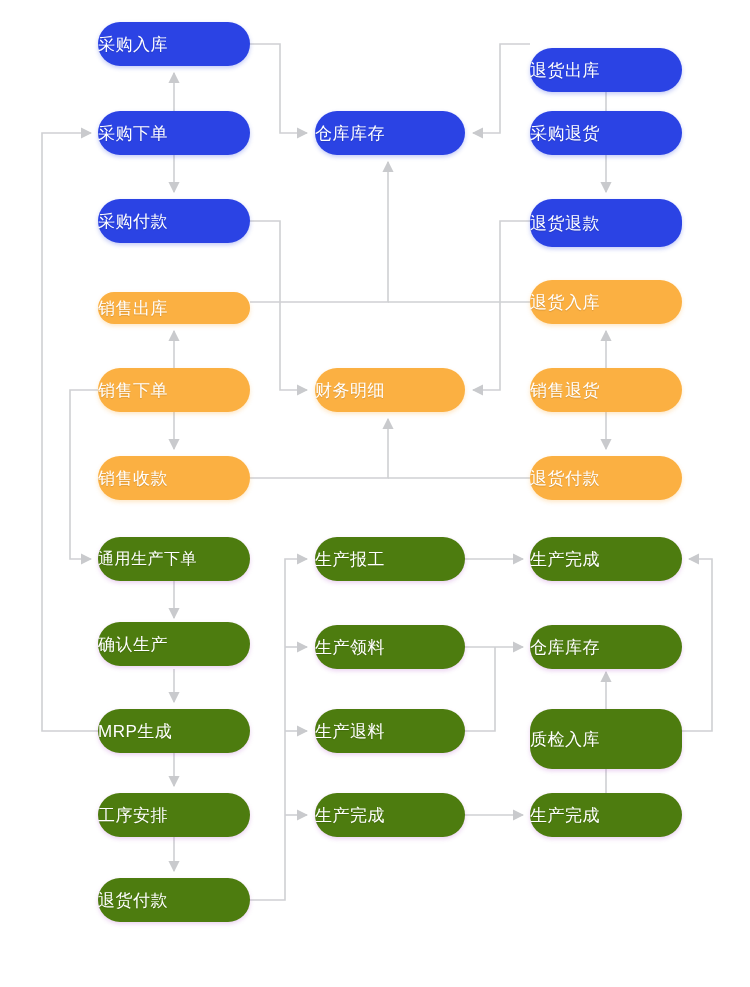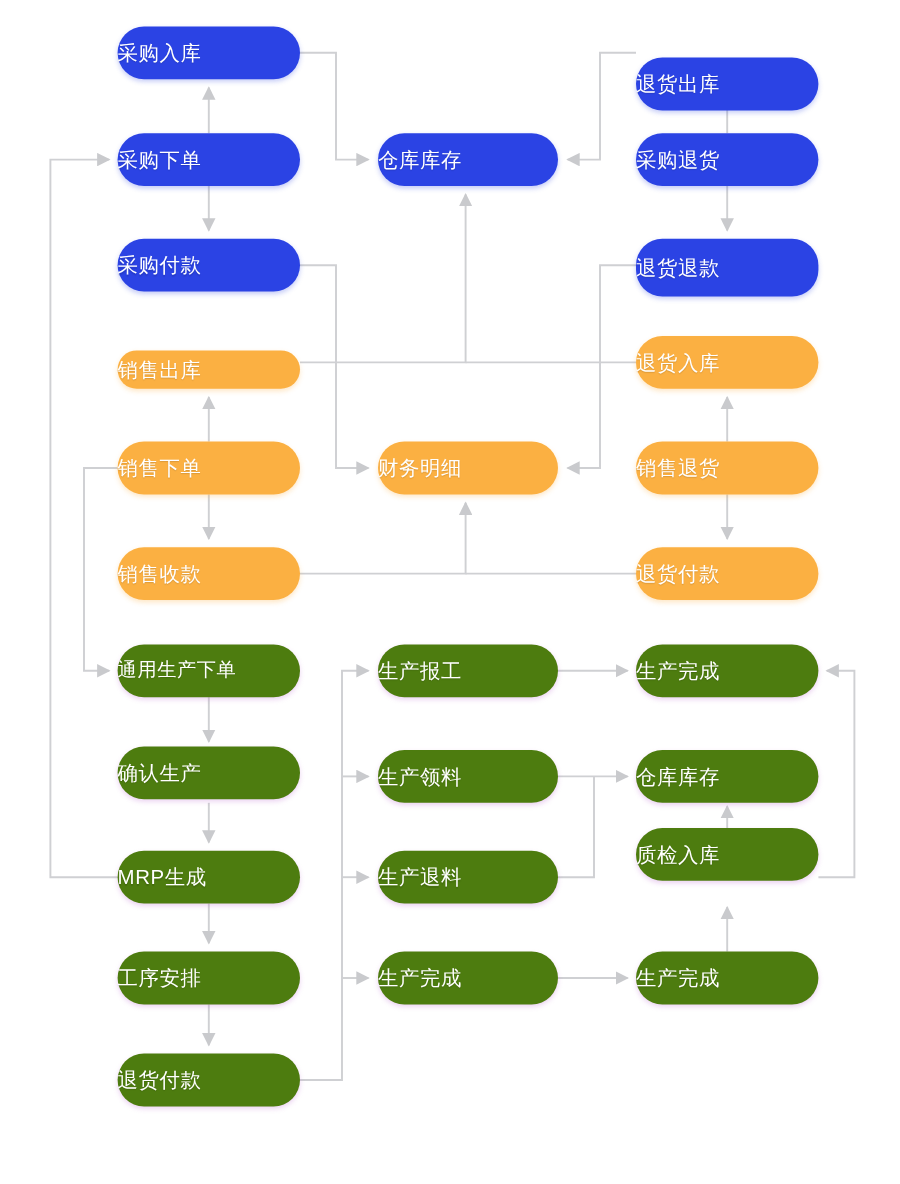--- a/index.html
+++ b/index.html
@@ -178,21 +178,21 @@
       </div>
       <div class="node orange" style="left: 530px; top: 456px; width: 152px; height: 44px;">
         <span class="node-label">退货付款</span>
       </div>
       <div class="node purple" style="left: 530px; top: 537px; width: 152px; height: 44px;">
         <span class="node-label">生产完成</span>
       </div>
       <div class="node purple" style="left: 530px; top: 625px; width: 152px; height: 44px;">
         <span class="node-label">仓库库存</span>
       </div>
-      <div class="node purple" style="left: 530px; top: 690px; width: 152px; height: 44px;">
+      <div class="node purple" style="left: 530px; top: 709px; width: 152px; height: 60px;">
         <span class="node-label">质检入库</span>
       </div>
       <div class="node purple" style="left: 530px; top: 793px; width: 152px; height: 44px;">
         <span class="node-label">生产完成</span>
       </div>
     </div>
 
 </div>
 
 </body></html>

